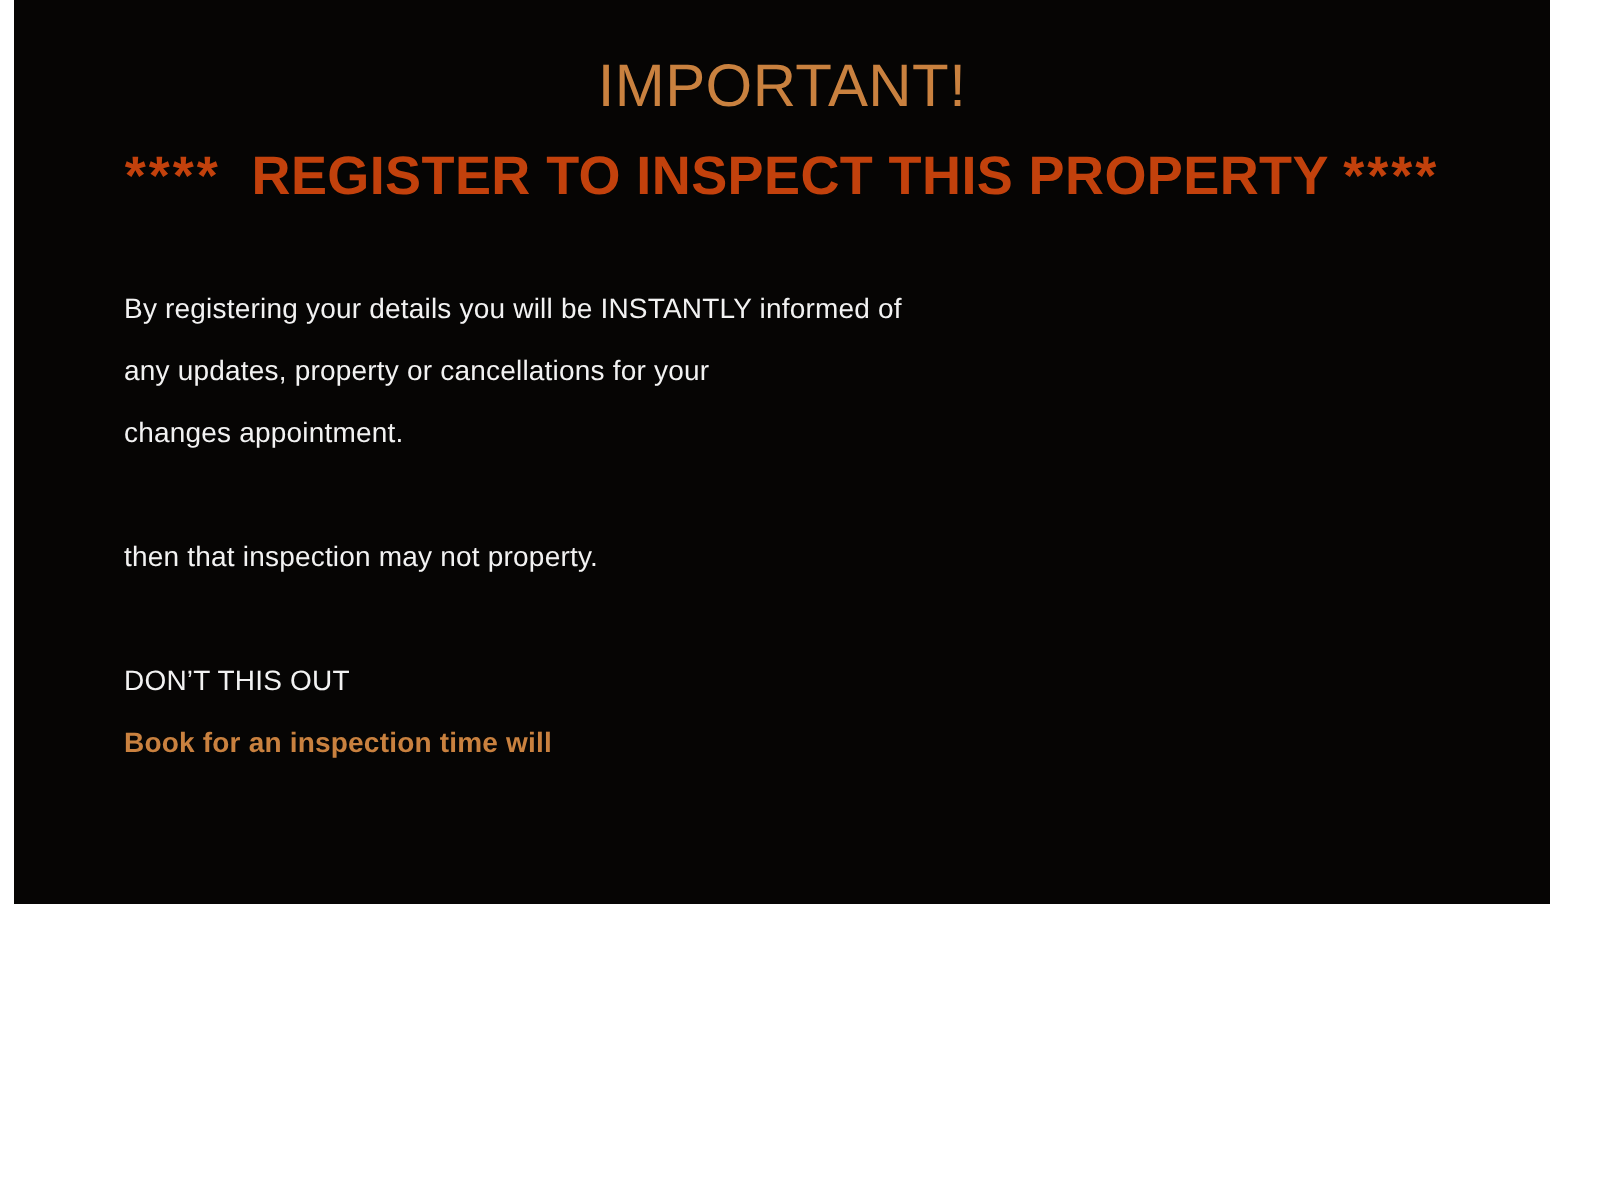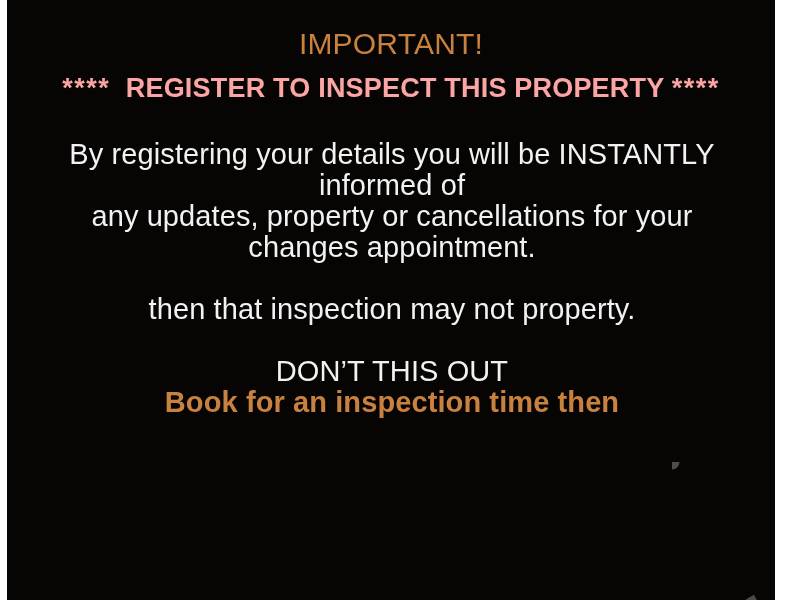--- a/index.html
+++ b/index.html
@@ -3,21 +3,21 @@
 <meta charset="utf-8">
 <style>
   html, body {
     margin: 0;
     padding: 0;
     background: #ffffff;
   }
   #stage {
     position: relative;
     width: 800px;
-    height: 600px;
+    height: 452px;
     background: #ffffff;
     overflow: hidden;
     font-family: "Liberation Sans", sans-serif;
   }
   
   #slide {
     position: absolute;
     left: 7px;
     top: 0px;
     width: 768px;
@@ -45,44 +45,43 @@
     text-align: center;
   }
   .headline1 {
     color: #C9813F;
     font-size: 30px;
     font-weight: 400;
     letter-spacing: 0.2px;
     line-height: 1.18;
   }
   .headline2 {
-    color: #fca5a5;
+    color: #c2410c;
     font-size: 27px;
     font-weight: 700;
     letter-spacing: 0.2px;
     line-height: 1.2;
     margin-top: 11px;
   }
   .headline2 .stars {
     letter-spacing: 1.5px;
   }
 
   .body-block {
     position: absolute;
     left: 55px;
     top: 139px;
     width: 660px;
   }
   .para {
     color: #F2F2F2;
-    font-size: 29px;
+    font-size: 14px;
     font-weight: 400;
     line-height: 31px;
     letter-spacing: 0.1px;
-    text-align: center;
   }
   .para.p2 { margin-top: 31px; }
   .para.p3 { margin-top: 31px; }
   .line-orange {
     color: #C9813F;
     font-weight: 700;
   }
 </style>
 </head>
 <body>
@@ -141,19 +140,19 @@
         <div>any updates, property or cancellations for your</div>
         <div>changes appointment.</div>
       </div>
 
       <div class="para p2">
         <div>then that inspection may not property.</div>
       </div>
 
       <div class="para p3">
         <div>DON’T THIS OUT</div>
-        <div class="line-orange">Book for an inspection time then</div>
+        <div class="line-orange">Book for an inspection time will</div>
       </div>
 
     </div>
 
   </div>
 </div>
 
 </body></html>

